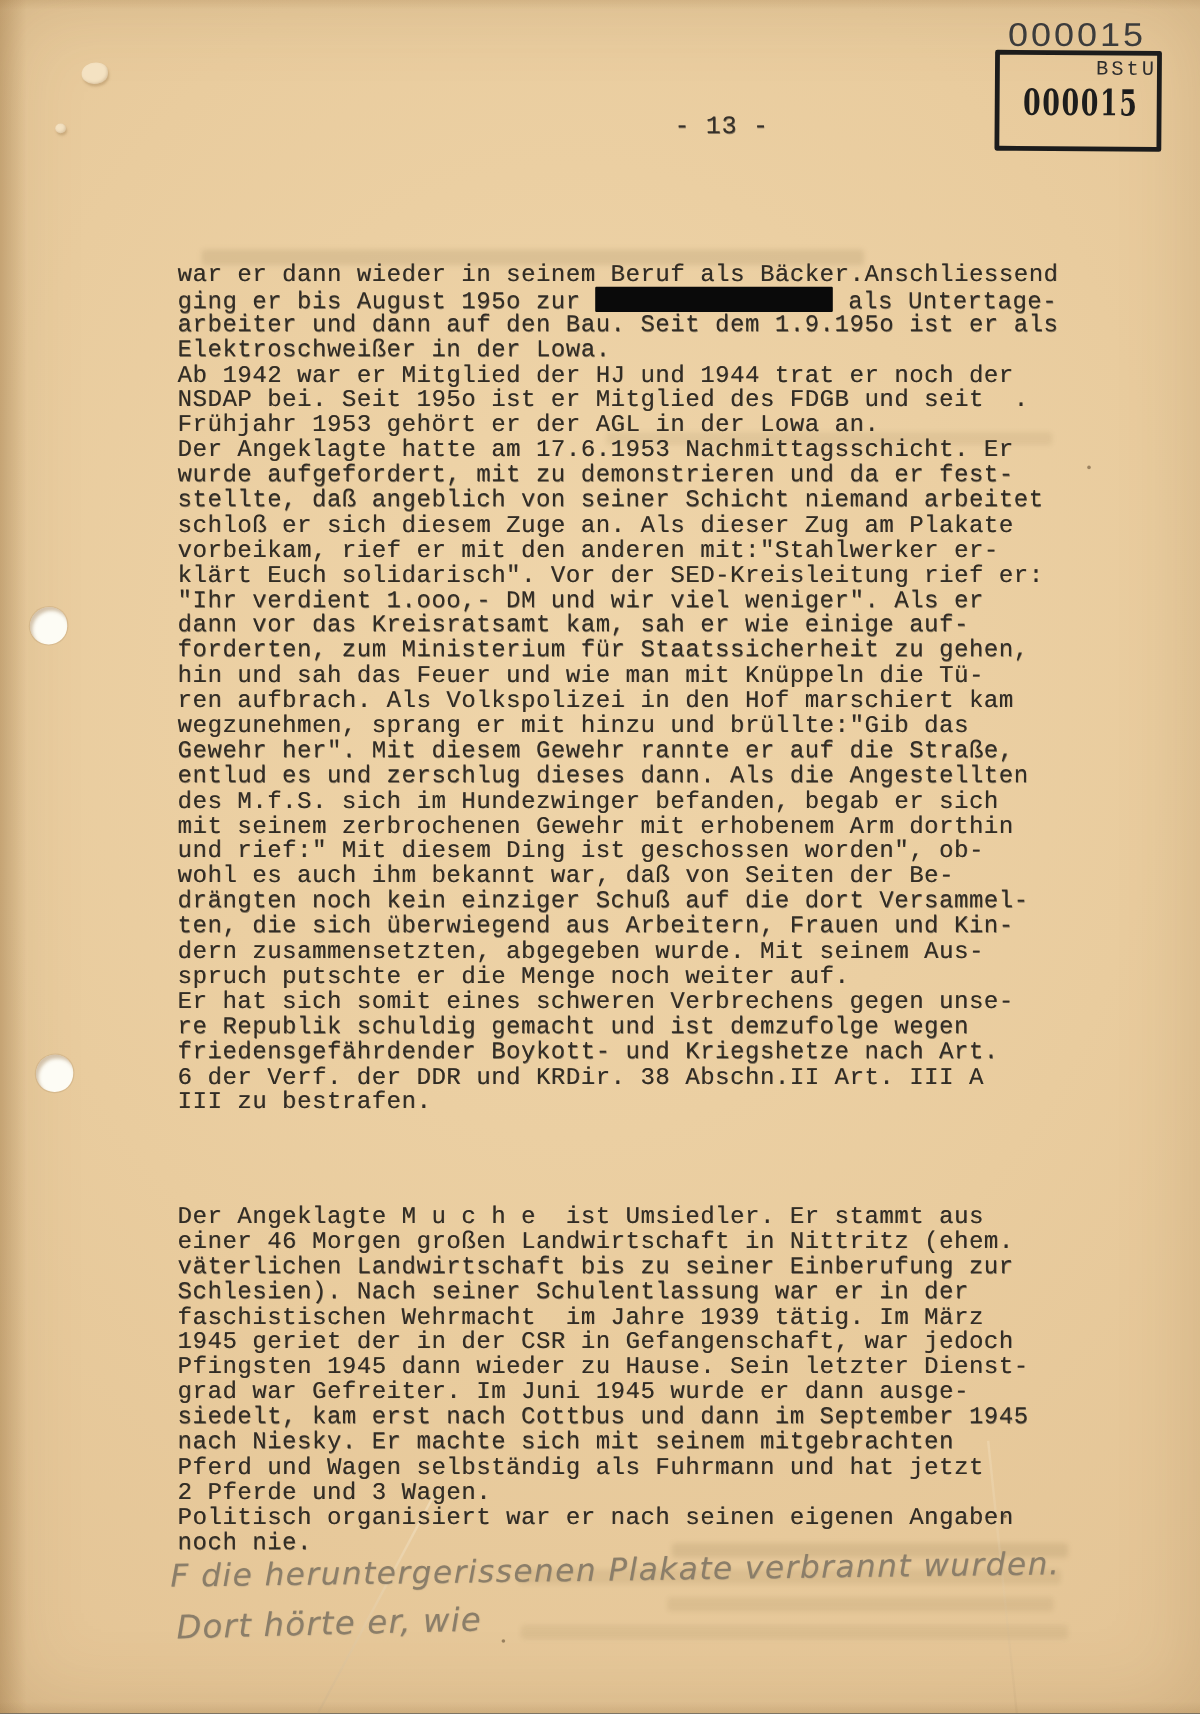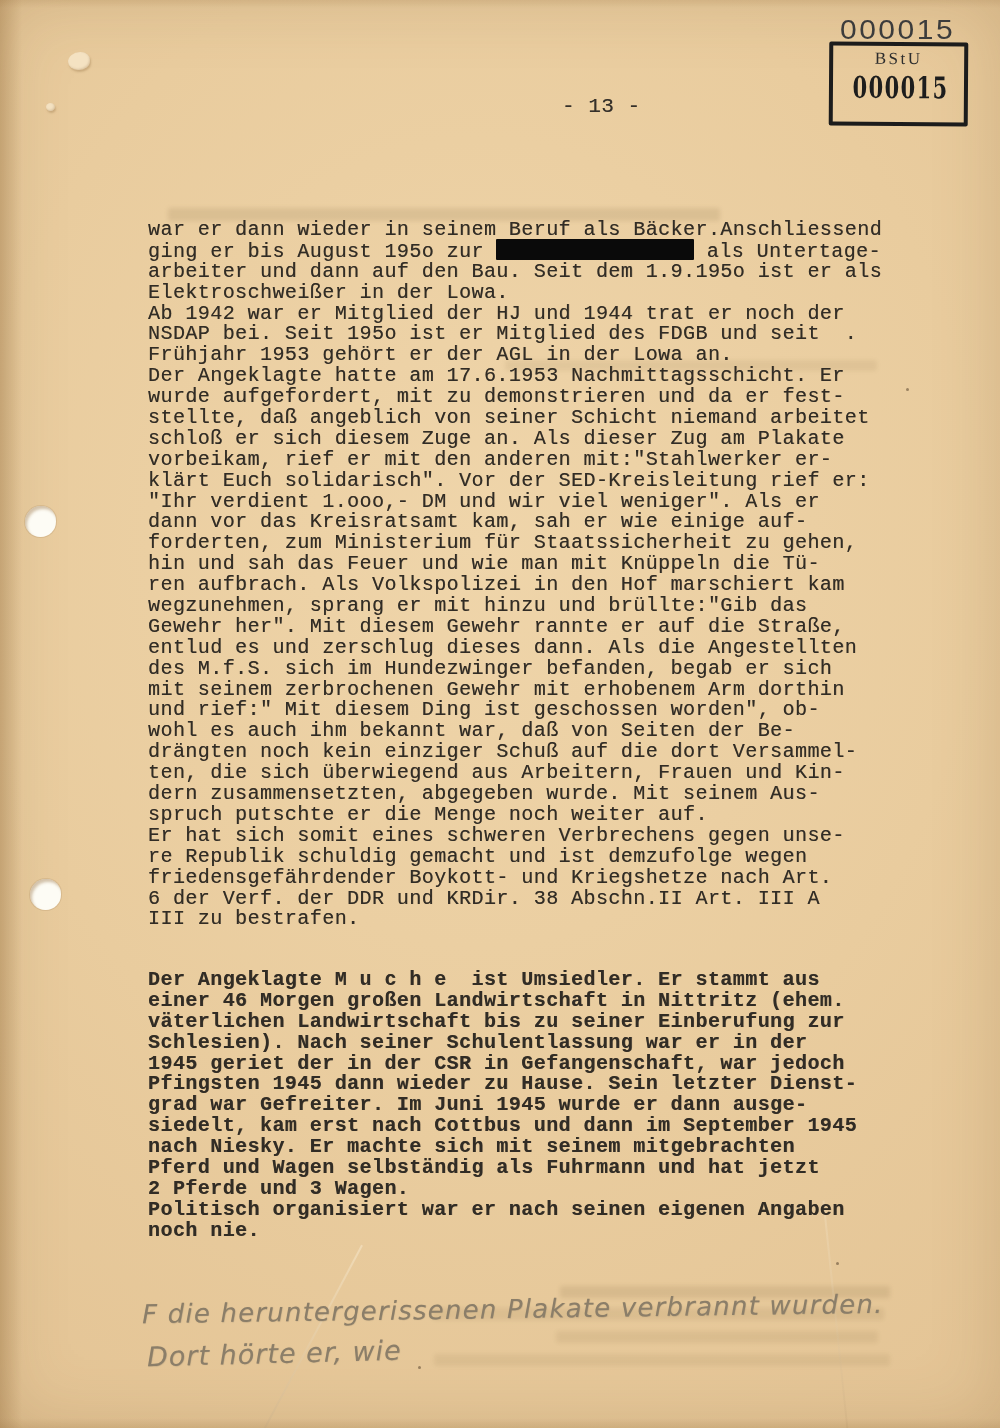--- a/index.html
+++ b/index.html
@@ -53,32 +53,32 @@
 
   
   .serial-outline { position:absolute; left:840px; top:14px;
     font-family:"Liberation Sans", sans-serif; font-weight:400;
     font-size:30px; letter-spacing:2.5px; color:#3c3c3c; transform:scaleY(0.92); transform-origin:top left; }
 
   
   .bstu-stamp { position:absolute; left:829px; top:42px; width:139px; height:84px;
     border:4px solid #1c1c1c; border-radius:2px; transform:rotate(0.4deg);
     text-align:center; box-sizing:border-box; }
-  .bstu-org { margin-top:3px; font-family:Liberation Serif, serif;
-    font-size:17px; letter-spacing:2.5px; color:#2d2d2d; }
+  .bstu-org { margin-top:3px; font-family:Liberation Mono, monospace;
+    font-size:17px; letter-spacing:2.5px; color:#2d2d2d;text-align:right; }
   .bstu-serial { margin-top:1px; font-family:"DejaVu Serif", serif; font-weight:bold;
     font-size:30px; letter-spacing:2px; color:#1d1d1d;
     transform:scaleX(0.70); transform-origin:center; }
 
   
   .typewritten { position:absolute; left:148px; color:#312c25;
     font-size:20px; letter-spacing:0.44px;
     text-shadow:0.35px 0.35px 0.45px rgba(49,44,37,0.55); }
   .p1 { top:220px; }
-  .p2 { top:970px;font-weight:bold; }
+  .p2 { top:1005px; }
   .tw-line { white-space:pre; height:20.9px; line-height:20.9px; }
 
   .redaction { display:inline-block; width:198px; height:21px;
     background:#0a0a0a; vertical-align:middle; transform:translateY(-2px);
     border-radius:1px; }
 
   
   .handwriting { position:absolute; color:#8b7e69;
     font-family:"DejaVu Sans", sans-serif; font-style:italic; white-space:pre;
     text-shadow:0.4px 0.4px 0.8px rgba(139,126,105,0.45); }
@@ -157,20 +157,21 @@
       <div class="tw-line">re Republik schuldig gemacht und ist demzufolge wegen</div>
       <div class="tw-line">friedensgefährdender Boykott- und Kriegshetze nach Art.</div>
       <div class="tw-line">6 der Verf. der DDR und KRDir. 38 Abschn.II Art. III A</div>
       <div class="tw-line">III zu bestrafen.</div>
     </div>
   <div class="typewritten p2">
       <div class="tw-line">Der Angeklagte M u c h e  ist Umsiedler. Er stammt aus</div>
       <div class="tw-line">einer 46 Morgen großen Landwirtschaft in Nittritz (ehem.</div>
       <div class="tw-line">väterlichen Landwirtschaft bis zu seiner Einberufung zur</div>
       <div class="tw-line">Schlesien). Nach seiner Schulentlassung war er in der</div>
+      <div class="tw-line">faschistischen Wehrmacht  im Jahre 1939 tätig. Im März</div>
       <div class="tw-line">1945 geriet der in der CSR in Gefangenschaft, war jedoch</div>
       <div class="tw-line">Pfingsten 1945 dann wieder zu Hause. Sein letzter Dienst-</div>
       <div class="tw-line">grad war Gefreiter. Im Juni 1945 wurde er dann ausge-</div>
       <div class="tw-line">siedelt, kam erst nach Cottbus und dann im September 1945</div>
       <div class="tw-line">nach Niesky. Er machte sich mit seinem mitgebrachten</div>
       <div class="tw-line">Pferd und Wagen selbständig als Fuhrmann und hat jetzt</div>
       <div class="tw-line">2 Pferde und 3 Wagen.</div>
       <div class="tw-line">Politisch organisiert war er nach seinen eigenen Angaben</div>
       <div class="tw-line">noch nie.</div>
     </div>

